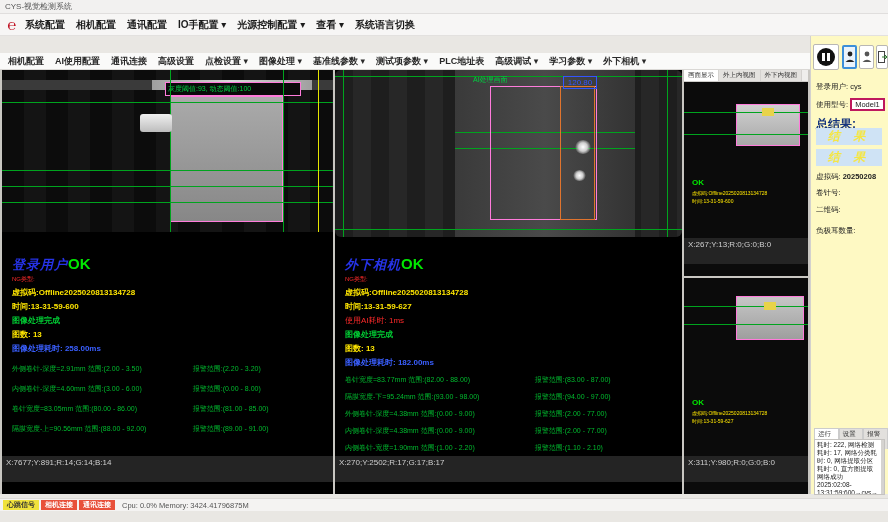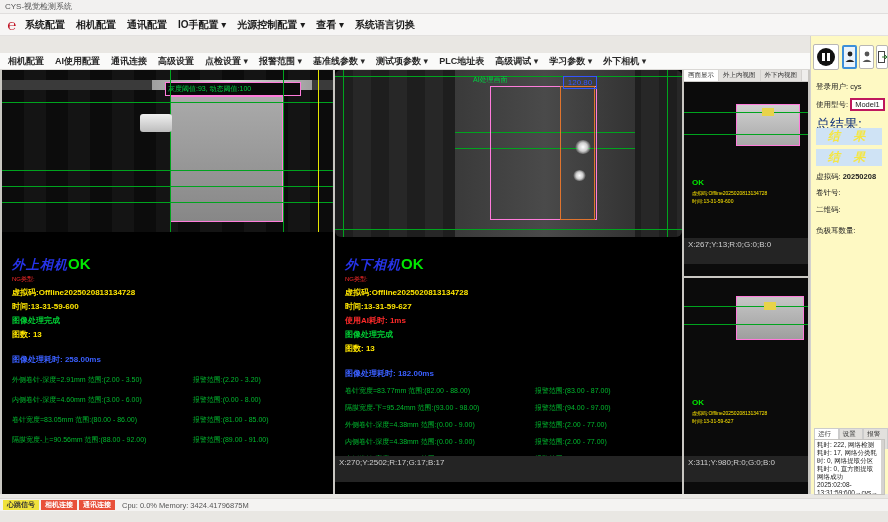--- a/index.html
+++ b/index.html
@@ -35,22 +35,22 @@
   .yline-v { position:absolute; top:0; bottom:0; width:1px; background:#e6e600; }
   .pinkbox { position:absolute; border:1px solid #ff7bdb; }
   .orangebox { position:absolute; border:1px solid #e0742e; }
 
   .cam-text { position:absolute; left:10px; right:4px; }
   .cam-title { font-size:13px; font-weight:bold; font-style:italic; color:#2633e8; letter-spacing:1px; }
   .cam-ok { font-size:15px; font-weight:bold; color:#00e800; font-style:normal; letter-spacing:0; }
   .ng-line { font-size:6px; color:#ff2a2a; margin-top:1px; }
   .y-line { font-size:8px; font-weight:bold; color:#ffe600; margin-top:3px; }
   .g-line { font-size:8px; font-weight:bold; color:#00cc33; margin-top:3px; }
-  .b-line { font-size:8px; font-weight:bold; color:#3a5fff; margin-top:14px; }
-  .r-line { font-size:8px; font-weight:bold; color:#ff2a2a; margin-top:3px; }
+  .b-line { font-size:8px; font-weight:bold; color:#3a5fff; margin-top:3px; }
+  .r-line { font-size:8px; font-weight:normal; color:#ff2a2a; margin-top:3px; }
   .mrow { display:flex; font-size:7px; color:#00b92e; }
   .mrow .mname { width:57%; }
   .mrow .malarm { flex:1; }
   #left-rows .mrow { margin-top:10px; }
   #mid-rows .mrow { margin-top:7px; }
 
   .ov-label { position:absolute; font-size:7px; color:#00d040; line-height:12px; }
   .part { position:absolute; background:linear-gradient(180deg,#aaaaaa,#878787); border:1px solid #ff7bdb; }
   .blob { position:absolute; border-radius:50%;
     background:radial-gradient(circle,#ffffff 0%,#cfcfcf 40%,rgba(40,40,40,0) 75%); }
@@ -66,21 +66,21 @@
 
   
   #sidebar { left:810px; top:36px; width:78px; height:458px; background:#fef9c3; border-left:1px solid #d3d1ce; }
   .sbtn { position:absolute; background:#fff; border:1px solid #b9b7b4; border-radius:2px;
     display:flex; align-items:center; justify-content:center; }
   .sbtn.active { border:2px solid #3c8fd9; background:#eaf3fb; }
   .pause-circle { width:18px; height:18px; border-radius:50%; background:#111; position:relative; }
   .pause-circle::before, .pause-circle::after { content:""; position:absolute; top:5px; width:3px; height:8px; background:#fff; }
   .pause-circle::before { left:5px; } .pause-circle::after { left:10px; }
   .side-row { position:absolute; left:5px; font-size:7.5px; color:#222; white-space:nowrap; }
-  .side-label-strong { font-size:14px; font-weight:normal; color:#16357e; }
+  .side-label-strong { font-size:12px; font-weight:bold; color:#16357e; }
   .result-box { position:absolute; left:5px; width:66px; height:17px; background:#cfe3f5;
     color:#f5e642; font-size:12px; font-weight:bold; font-style:italic; text-align:center;
     line-height:17px; letter-spacing:5px; }
   .model-box { display:inline-block; background:#fff; border:2px solid #be185d; padding:0 3px; min-width:34px; }
   #log-tabs { position:absolute; left:3px; top:392px; display:flex; }
   .log-tab { font-size:6.5px; color:#333; padding:1px 3px; background:#e2e0dd; border:1px solid #ccc; border-bottom:none; }
   .log-tab.active { background:#fff; }
   #log-box { position:absolute; left:3px; top:403px; width:71px; height:56px; background:#fff;
     border:1px solid #c5c3c0; font-size:6.5px; color:#222; padding:1px 6px 1px 2px; line-height:8px; overflow:hidden; }
   #log-scroll { position:absolute; right:4px; top:404px; width:3px; height:54px; background:#d5d3d0; }
@@ -116,21 +116,21 @@
     <span class="menu-item">系统语言切换</span>
   </div>
 
 
   <div id="toolbar" class="abs">
     <span class="tool-item">相机配置</span>
     <span class="tool-item">AI使用配置</span>
     <span class="tool-item">通讯连接</span>
     <span class="tool-item">高级设置</span>
     <span class="tool-item">点检设置 ▾</span>
-    <span class="tool-item">报警范围 ▾</span>
+    <span class="tool-item">图像处理 ▾</span>
     <span class="tool-item">基准线参数 ▾</span>
     <span class="tool-item">测试项参数 ▾</span>
     <span class="tool-item">PLC地址表</span>
     <span class="tool-item">高级调试 ▾</span>
     <span class="tool-item">学习参数 ▾</span>
     <span class="tool-item">外下相机 ▾</span>
   </div>
 
   <div id="main" class="abs">
 
@@ -146,21 +146,21 @@
         <div class="gline-h" style="top:100px;"></div>
         <div class="gline-h" style="top:116px;"></div>
         <div class="gline-h" style="top:132px;"></div>
         <div class="gline-v" style="left:168px;"></div>
         <div class="gline-v" style="left:281px;"></div>
         <div class="yline-v" style="left:316px;"></div>
         <div class="abs" style="left:138px;top:44px;width:32px;height:18px;border-radius:3px;background:linear-gradient(180deg,#f0f0f0,#bdbdbd);"></div>
       </div>
       <div class="cam-text" style="top:185px;">
         <div>
-          <span class="cam-title">外上相机</span><span class="cam-ok">OK</span>
+          <span class="cam-title">登录用户</span><span class="cam-ok">OK</span>
         </div>
         <div class="ng-line">NG类型:</div>
         <div class="y-line">虚拟码:Offline2025020813134728</div>
         <div class="y-line">时间:13-31-59-600</div>
         <div class="g-line">图像处理完成</div>
         <div class="y-line">图数: 13</div>
         <div class="b-line">图像处理耗时: 258.00ms</div>
         <div id="left-rows">
           <div class="mrow">
             <span class="mname">外侧卷针-深度=2.91mm 范围:(2.00 - 3.50)</span>
@@ -173,20 +173,21 @@
           <div class="mrow">
             <span class="mname">卷针宽度=83.05mm 范围:(80.00 - 86.00)</span>
             <span class="malarm">报警范围:(81.00 - 85.00)</span>
           </div>
           <div class="mrow">
             <span class="mname">隔膜宽度-上=90.56mm 范围:(88.00 - 92.00)</span>
             <span class="malarm">报警范围:(89.00 - 91.00)</span>
           </div>
         </div>
       </div>
+      <div class="coordbar">X:7677;Y:891;R:14;G:14;B:14</div>
     </div>
 
     <div class="cam-panel" style="left:335px; width:347px;">
       <div class="cam-image" style="height:167px;background:repeating-linear-gradient(90deg,#1e1e1e 0 18px,#272727 18px 36px);border-radius:6px;">
         <div class="abs" style="left:120px;top:0;width:180px;height:167px;background:linear-gradient(90deg,#3a3a3a,#4a4a4a,#333333);"></div>
         <div class="gline-h" style="top:6px;"></div>
         <div class="gline-h" style="top:159px;"></div>
         <div class="gline-h" style="top:62px;left:120px;right:47px;"></div>
         <div class="gline-h" style="top:78px;left:120px;right:47px;"></div>
         <div class="gline-v" style="left:8px;"></div>

